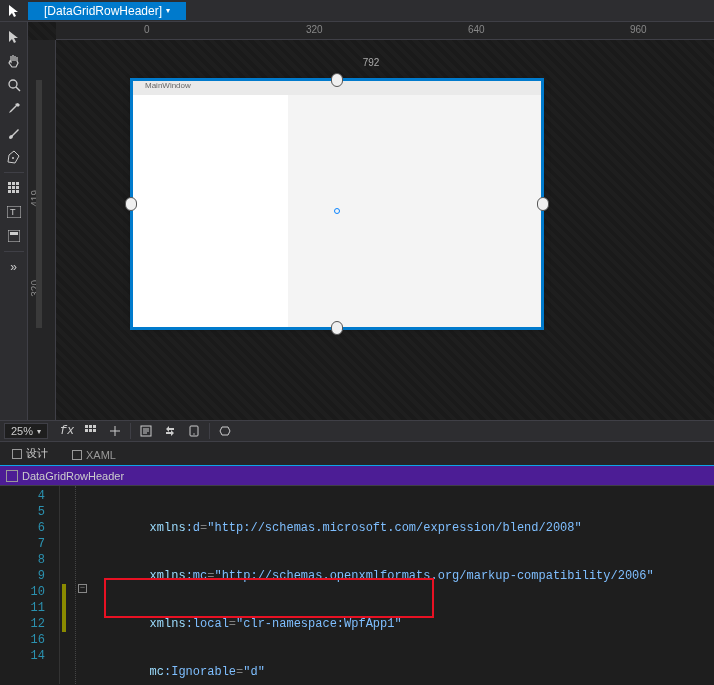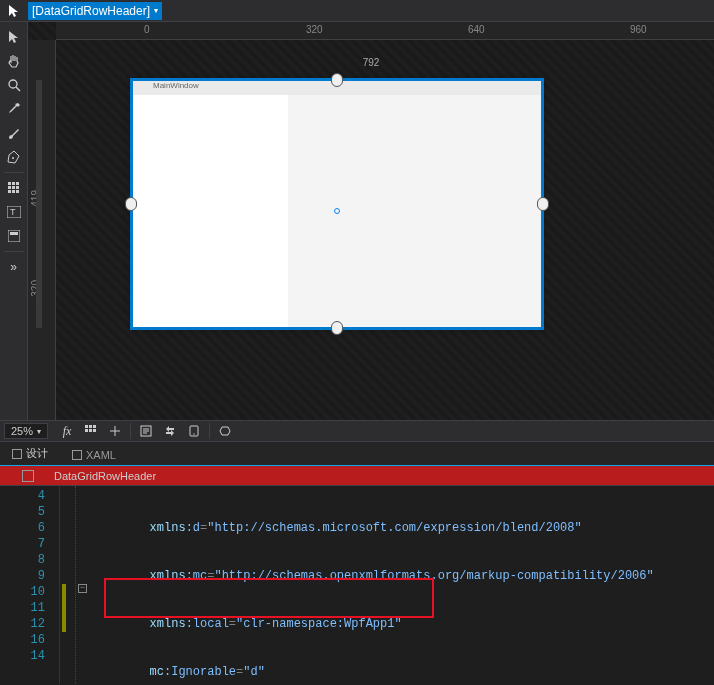--- a/index.html
+++ b/index.html
@@ -20,21 +20,21 @@
     padding-left: 6px;
     border-bottom: 1px solid #3f3f46;
   }
   .selector-icon {
     width: 16px; height: 16px;
     display: flex; align-items: center; justify-content: center;
   }
   .breadcrumb {
     background: #007acc;
     color: #fff;
-    padding: 2px 4px;
+    padding: 2px 16px;
     margin-left: 6px;
     display: flex;
     align-items: center;
     gap: 4px;
     font-size: 12px;
   }
   .breadcrumb .caret { font-size: 8px; }
   .main-row {
     display: flex;
     height: 398px;
@@ -115,21 +115,21 @@
     border: 1px solid #007acc;
     outline: 2px solid #007acc;
     outline-offset: 0;
     box-shadow: 0 0 6px rgba(0,0,0,0.5);
   }
   .window-mock .titlebar {
     height: 14px;
     background: #eaeaea;
     font-size: 8px;
     color: #666;
-    padding-left: 20px;
+    padding-left: 12px;
   }
   .window-mock .body {
     position: relative;
     height: calc(100% - 14px);
     background: linear-gradient(to right, #fff 0 38%, #f4f4f4 38% 100%);
   }
   .center-dot {
     position: absolute;
     left: 50%; top: 50%;
     width: 6px; height: 6px;
@@ -189,26 +189,26 @@
     font-size: 11px;
     color: #ccc;
     cursor: pointer;
     display: flex; align-items: center; gap: 4px;
   }
   .tab.inactive { color: #999; }
   .tab .box-icon { width: 10px; height: 10px; border: 1px solid #999; display: inline-block; }
 
   .crumb-row {
     height: 20px;
-    background: #b91c1c;
+    background: #4c1d95;
     border-bottom: 1px solid #3f3f46;
     display: flex;
     align-items: center;
-    padding-left: 22px;
-    gap: 20px;
+    padding-left: 6px;
+    gap: 4px;
     font-size: 11px;
   }
   .crumb-icon {
     width: 12px; height: 12px;
     border: 1px solid #999;
     display: inline-block;
   }
 
   .code-area {
     height: 198px;
@@ -380,21 +380,21 @@
     </div>
   </div>
 </div>
 
 <div class="middle-toolbar">
   <div class="zoom-box">
     <span>25%</span>
     <span style="font-size:8px">▾</span>
   </div>
   <div class="mt-btn">
-      <i style="font-style:italic;font-family:Liberation Serif, serif">fx</i>
+      <i style="font-style:italic;font-family:Liberation Mono, monospace">fx</i>
     </div>
   <div class="mt-btn">
       <svg width="12" height="12" viewBox="0 0 12 12">
         <rect x="0" y="0" width="3" height="3" fill="#ccc"></rect>
         <rect x="4" y="0" width="3" height="3" fill="#ccc"></rect>
         <rect x="8" y="0" width="3" height="3" fill="#ccc"></rect>
         <rect x="0" y="4" width="3" height="3" fill="#ccc"></rect>
         <rect x="4" y="4" width="3" height="3" fill="#ccc"></rect>
         <rect x="8" y="4" width="3" height="3" fill="#ccc"></rect>
       </svg>

